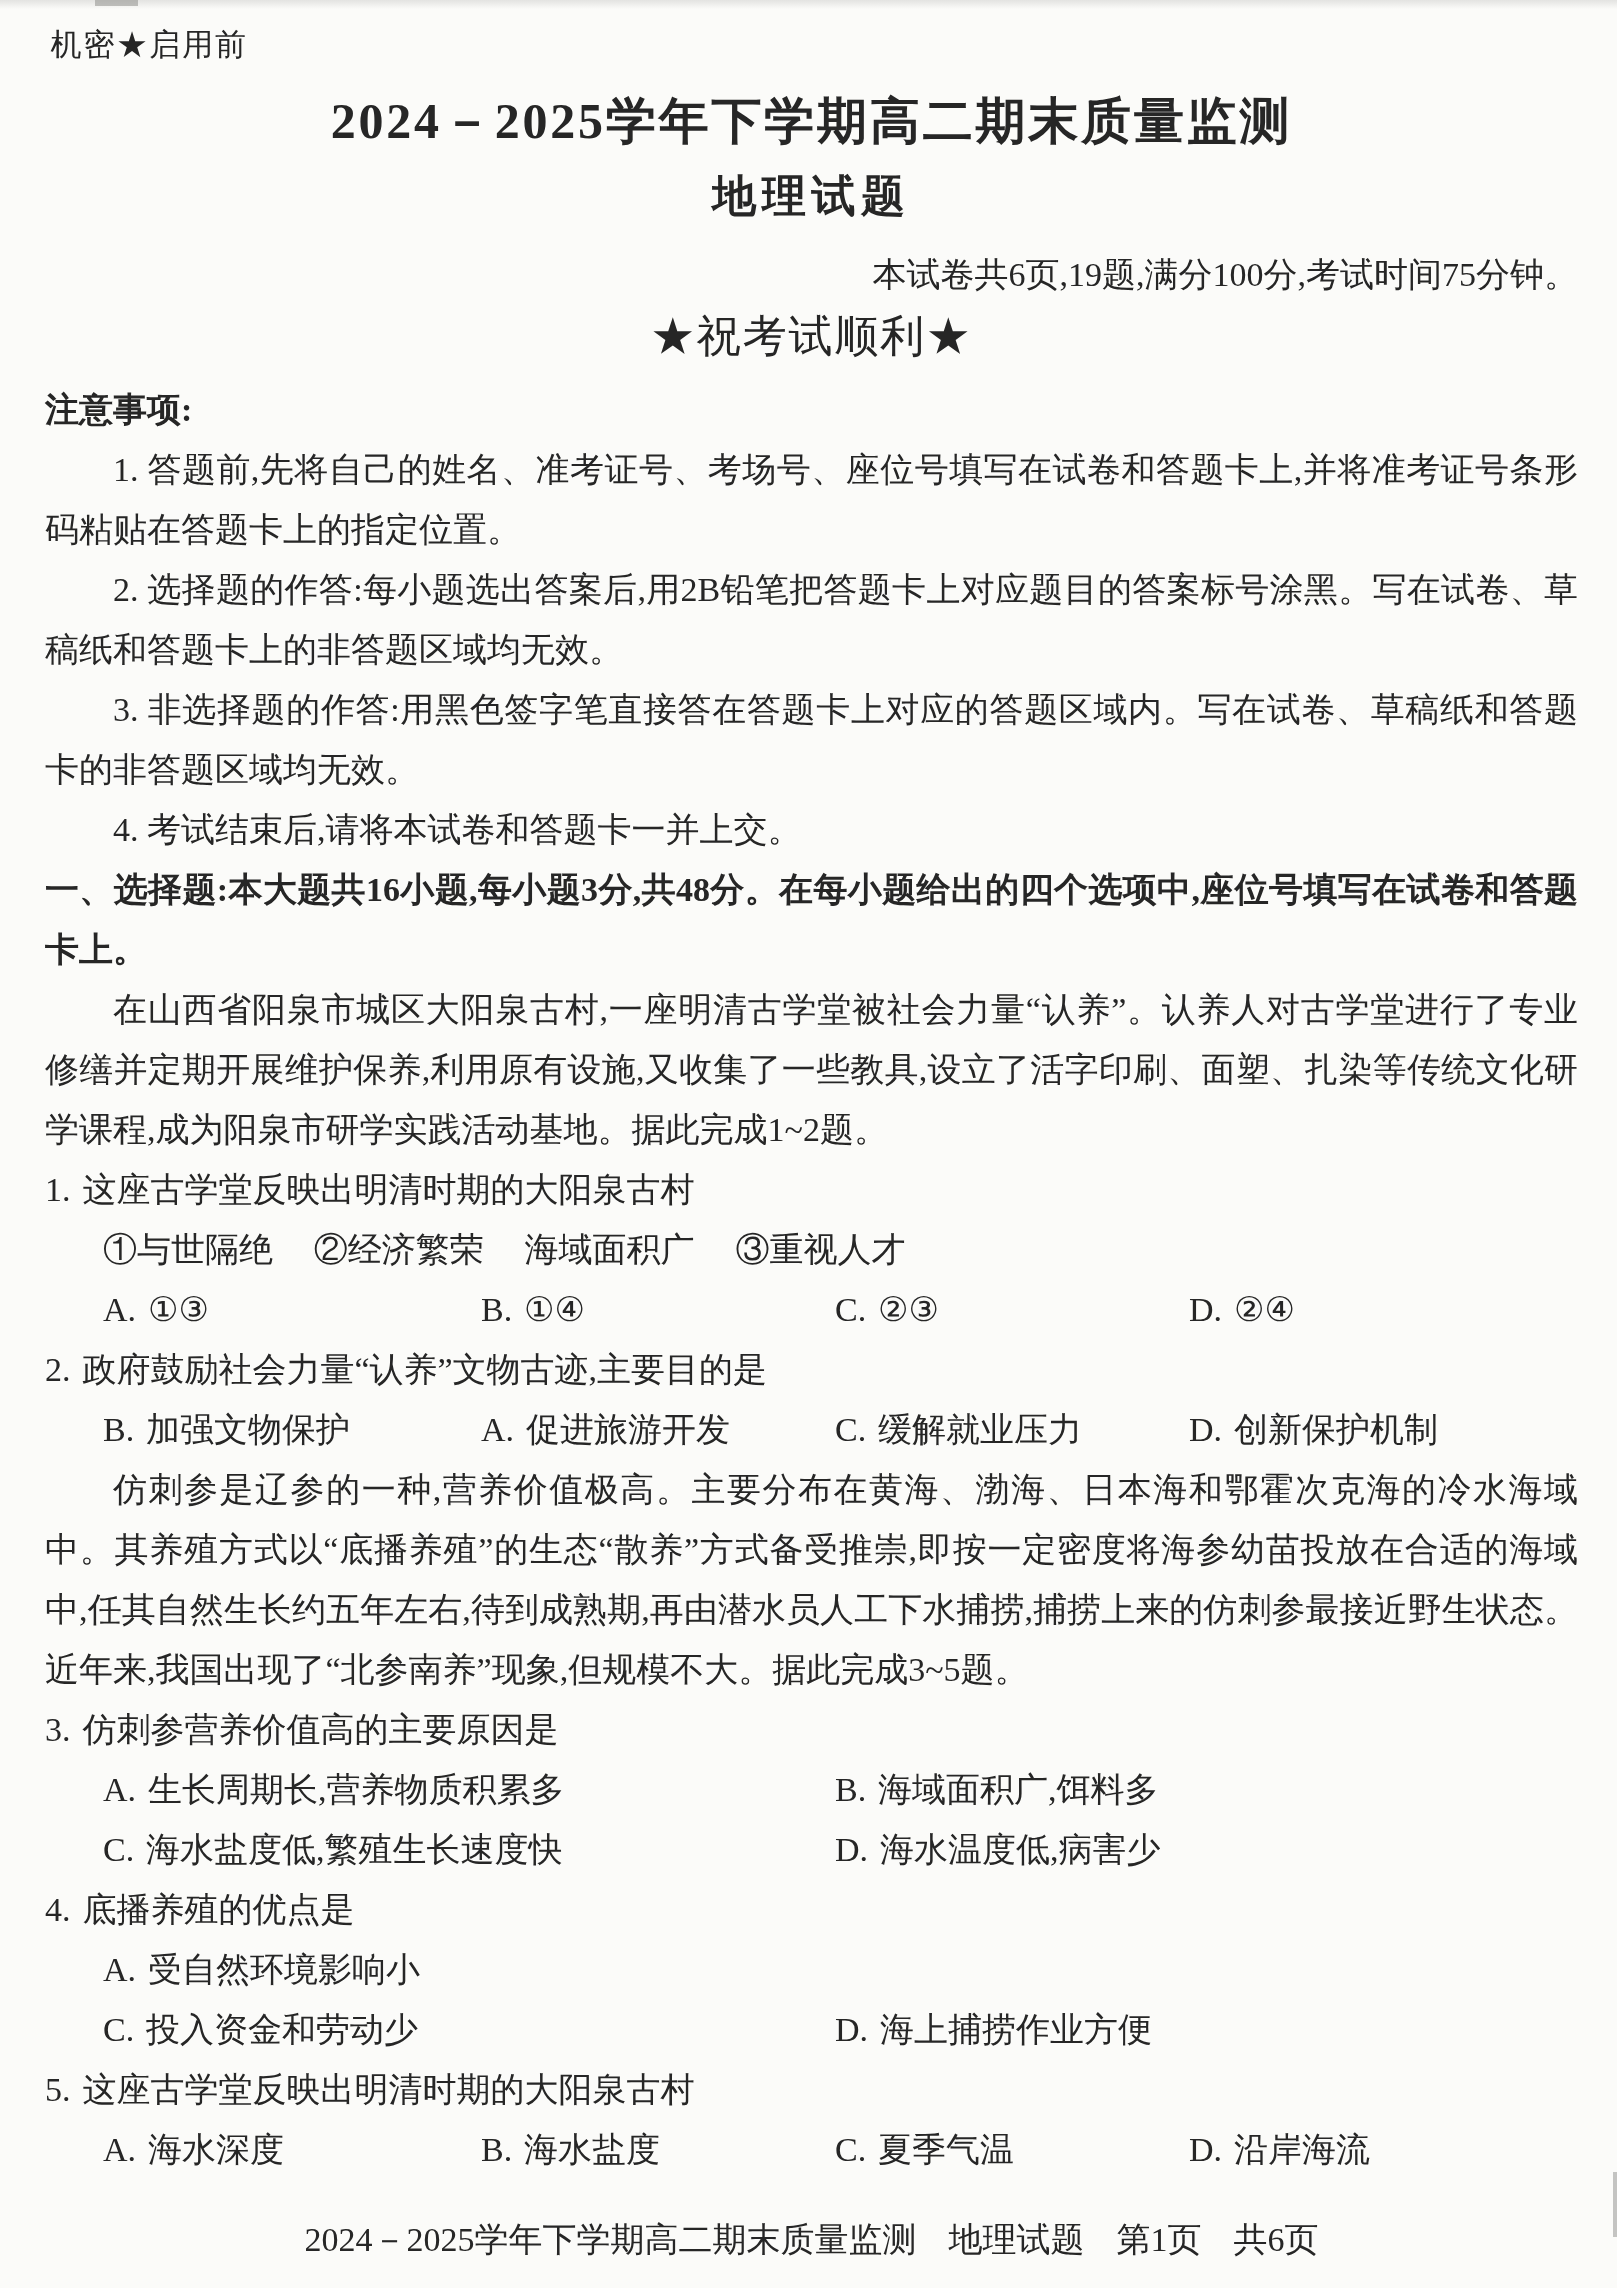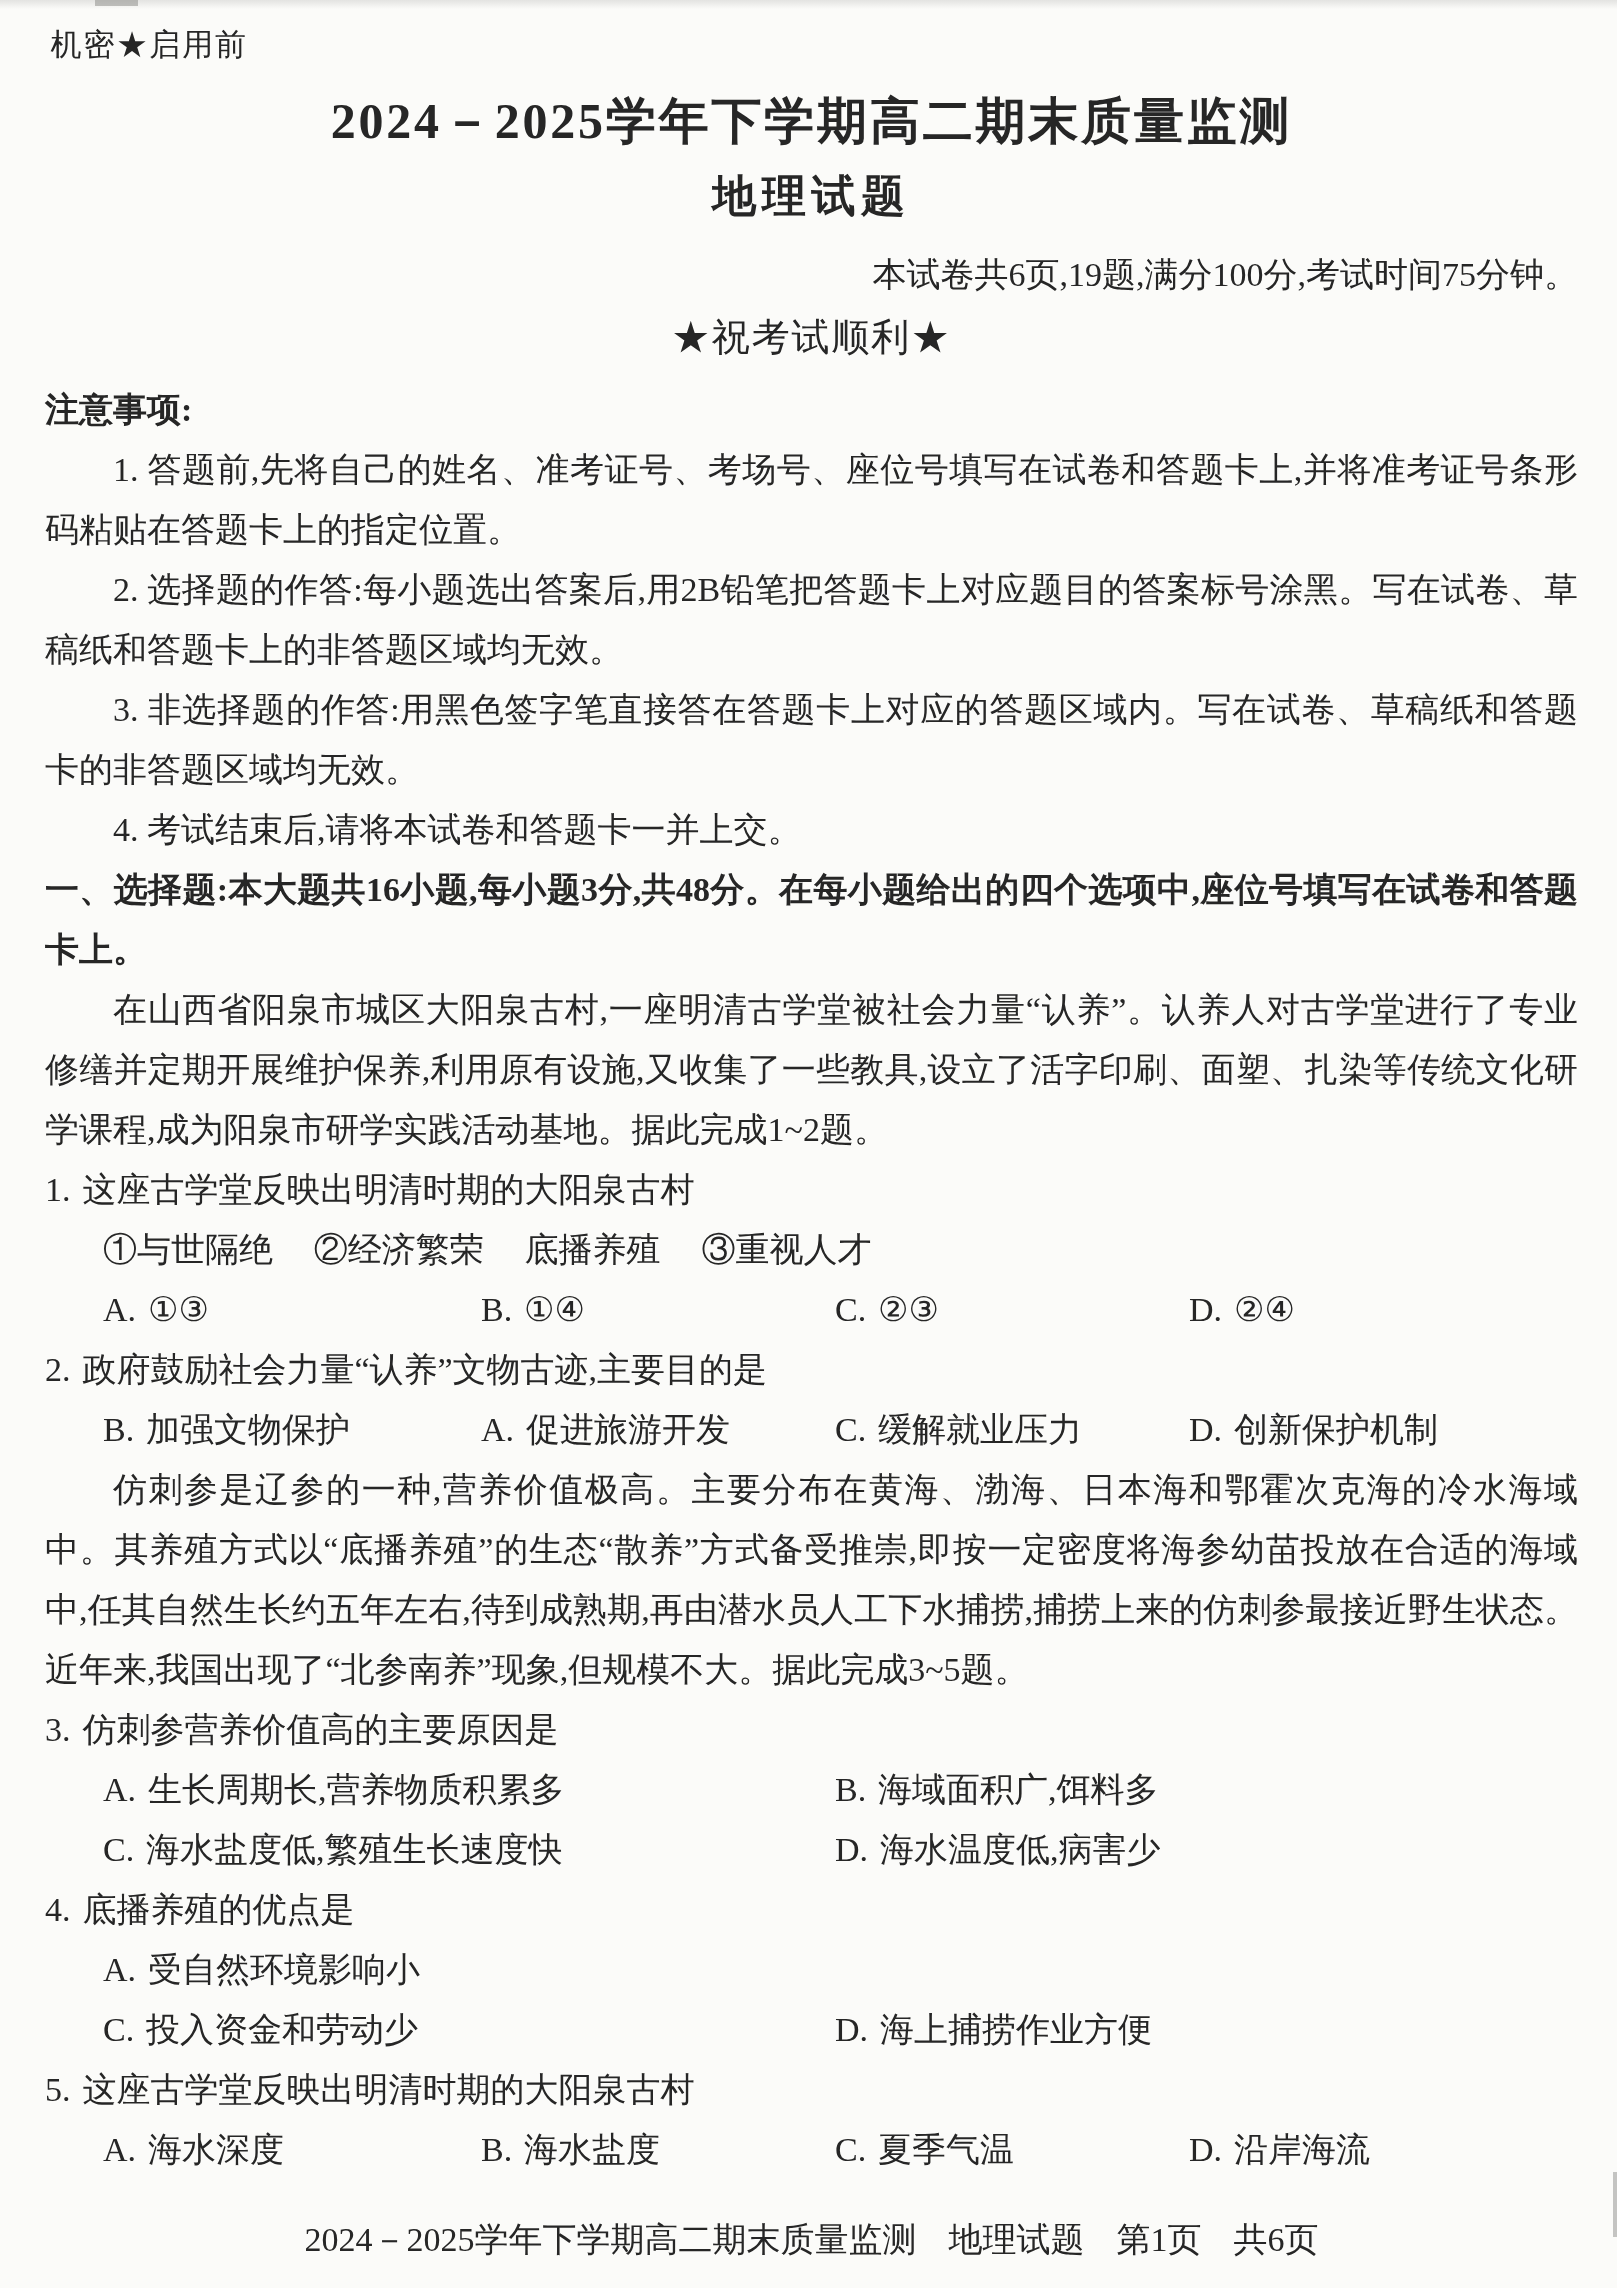--- a/index.html
+++ b/index.html
@@ -19,21 +19,21 @@
   .edge-top{position:absolute;top:0;left:0;right:0;height:9.3px;
     background:linear-gradient(#e3e3e1,rgba(255,255,255,0));}
   .corner-mark{position:absolute;top:0;left:95px;width:43px;height:5.6px;background:#8f8f8d;opacity:.55;}
   .artifact-right{position:absolute;right:0;top:2172px;width:3.7px;height:65px;background:#c4c4c2;}
   .security{margin:24px 0 0 5.6px;font-size:31px;line-height:41px;letter-spacing:1.9px;}
   .title{margin:22.4px 0 0 0;text-align:center;font-size:50px;line-height:69px;
     font-weight:700;letter-spacing:2.8px;}
   .subject{margin:9.3px 0 0 0;text-align:center;font-size:44px;line-height:62px;
     font-weight:700;letter-spacing:5.6px;}
   .info{margin-top:17px;text-align:right;font-size:34px;}
-  .wish{margin-top:1.9px;text-align:center;font-size:38px;letter-spacing:1.9px;}
+  .wish{margin-top:1.9px;text-align:center;font-size:44px;letter-spacing:1.9px;}
   .notices-heading{margin-top:13px;font-weight:700;}
   p{margin:0;}
   .indent{text-indent:2em;text-align:justify;}
   .section-heading{font-weight:700;text-align:justify;}
   .stem .qnum{margin-right:.35em;}
   .statements{display:flex;gap:1.2em;padding-left:58px;}
   .opts{display:grid;padding-left:58px;}
   .opts.cols4{grid-template-columns:378px 354px 354px auto;}
   .opts.cols2{grid-template-columns:732px auto;}
   .opt-label{margin-right:.35em;}
@@ -63,21 +63,21 @@
 
   <p class="section-heading">一、选择题:本大题共16小题,每小题3分,共48分。在每小题给出的四个选项中,座位号填写在试卷和答题卡上。</p>
 
   <p class="indent">在山西省阳泉市城区大阳泉古村,一座明清古学堂被社会力量“认养”。认养人对古学堂进行了专业修缮并定期开展维护保养,利用原有设施,又收集了一些教具,设立了活字印刷、面塑、扎染等传统文化研学课程,成为阳泉市研学实践活动基地。据此完成1~2题。</p>
 
   <div class="question">
     <p class="stem"><span class="qnum">1.</span><span>这座古学堂反映出明清时期的大阳泉古村</span></p>
     <div class="statements">
       <span>①与世隔绝</span>
       <span>②经济繁荣</span>
-      <span>底播养殖</span>
+      <span>海域面积广</span>
       <span>③重视人才</span>
     </div>
     <div class="opts cols4">
       <span class="opt"><span class="opt-label">A.</span><span>①③</span></span>
       <span class="opt"><span class="opt-label">B.</span><span>①④</span></span>
       <span class="opt"><span class="opt-label">C.</span><span>②③</span></span>
       <span class="opt"><span class="opt-label">D.</span><span>②④</span></span>
     </div>
   </div>
 

